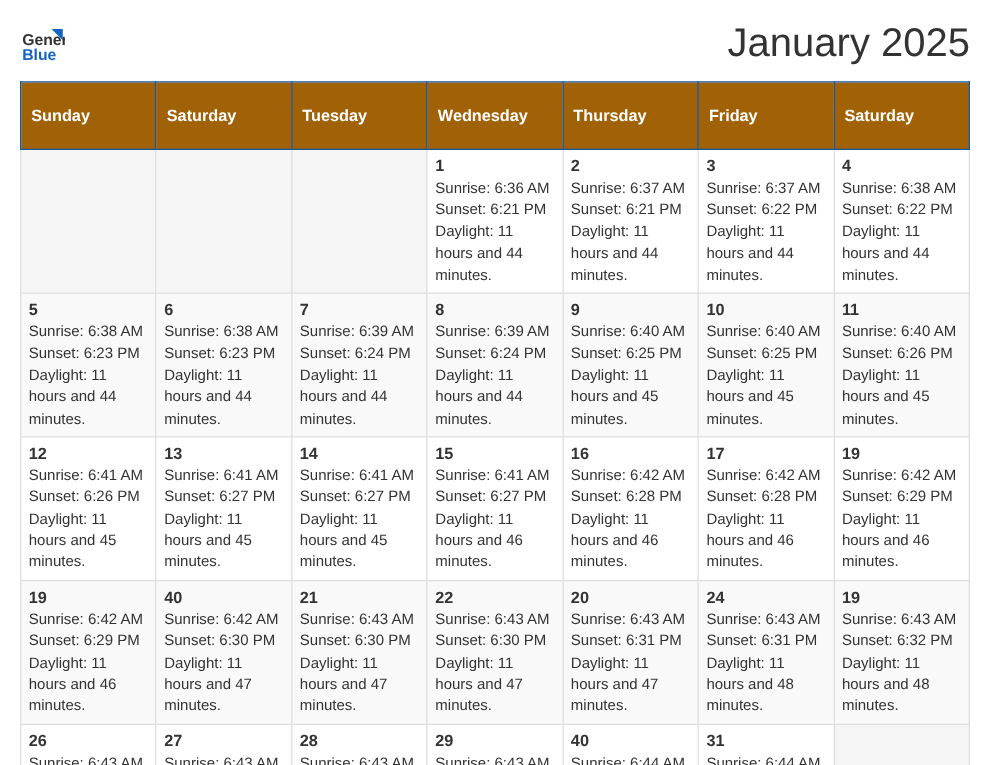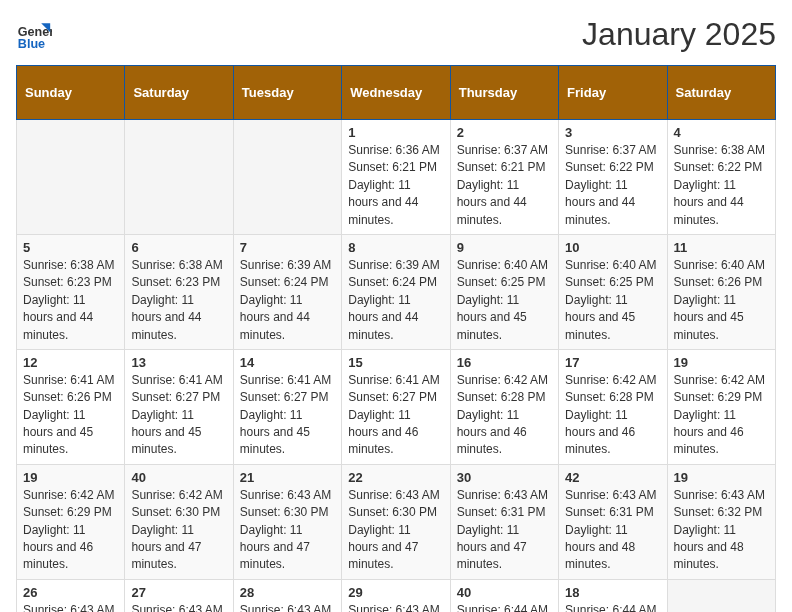--- a/index.html
+++ b/index.html
@@ -199,25 +199,25 @@
         </td>
         <td>
           <span class="day-number">21</span>
           <div class="cell-content">Sunrise: 6:43 AM<br>Sunset: 6:30 PM<br>Daylight: 11 hours and 47 minutes.</div>
         </td>
         <td>
           <span class="day-number">22</span>
           <div class="cell-content">Sunrise: 6:43 AM<br>Sunset: 6:30 PM<br>Daylight: 11 hours and 47 minutes.</div>
         </td>
         <td>
-          <span class="day-number">30</span>
+          <span class="day-number">20</span>
           <div class="cell-content">Sunrise: 6:43 AM<br>Sunset: 6:31 PM<br>Daylight: 11 hours and 47 minutes.</div>
         </td>
         <td>
-          <span class="day-number">42</span>
+          <span class="day-number">24</span>
           <div class="cell-content">Sunrise: 6:43 AM<br>Sunset: 6:31 PM<br>Daylight: 11 hours and 48 minutes.</div>
         </td>
         <td>
           <span class="day-number">19</span>
           <div class="cell-content">Sunrise: 6:43 AM<br>Sunset: 6:32 PM<br>Daylight: 11 hours and 48 minutes.</div>
         </td>
       </tr>
       <tr>
         <td>
           <span class="day-number">26</span>
@@ -233,19 +233,19 @@
         </td>
         <td>
           <span class="day-number">29</span>
           <div class="cell-content">Sunrise: 6:43 AM<br>Sunset: 6:33 PM<br>Daylight: 11 hours and 49 minutes.</div>
         </td>
         <td>
           <span class="day-number">40</span>
           <div class="cell-content">Sunrise: 6:44 AM<br>Sunset: 6:33 PM<br>Daylight: 11 hours and 49 minutes.</div>
         </td>
         <td>
-          <span class="day-number">18</span>
+          <span class="day-number">31</span>
           <div class="cell-content">Sunrise: 6:44 AM<br>Sunset: 6:33 PM<br>Daylight: 11 hours and 49 minutes.</div>
         </td>
         <td class="empty-cell"></td>
       </tr>
     </tbody>
 </table>
 
 </body></html>

